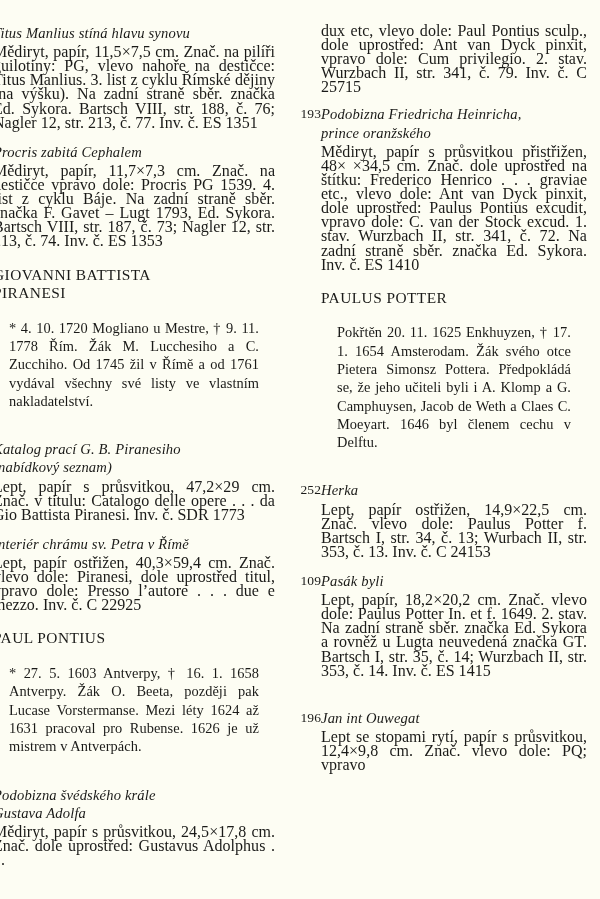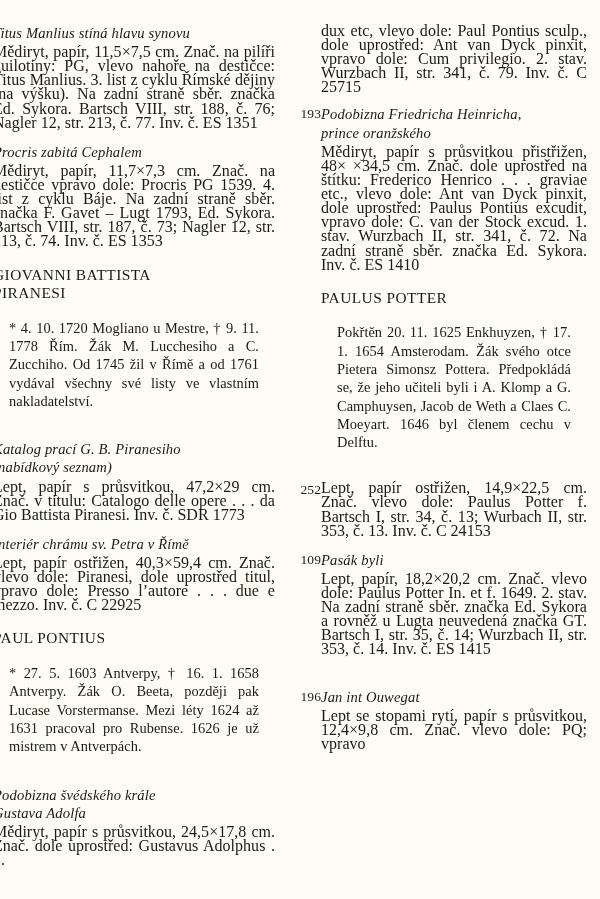--- a/index.html
+++ b/index.html
@@ -216,20 +216,21 @@
             <div>PAULUS POTTER</div>
           </div>
           <p class="bio">Pokřtěn 20. 11. 1625 Enkhuyzen, † 17. 1. 1654 Amsterodam. Žák svého otce Pietera Simonsz Pottera. Předpokládá se, že jeho učiteli byli i A. Klomp a G. Camphuysen, Jacob de Weth a Claes C. Moeyart. 1646 byl členem cechu v Delftu.</p>
         </div>
       </div>
       <div class="sp-after-bio"></div>
 
       <div class="entry">
         <div class="entry-num">252</div>
         <div class="entry-body">
+          <div class="work-title">Herka</div>
           <p class="desc">Lept, papír ostřižen, 14,9×22,5 cm. Znač. vlevo dole: Paulus Potter f. Bartsch I, str. 34, č. 13; Wurbach II, str. 353, č. 13. Inv. č. C 24153</p>
         </div>
       </div>
       <div class="sp-after-desc"></div>
 
       <div class="entry">
         <div class="entry-num">109</div>
         <div class="entry-body">
           <div class="work-title">Pasák byli</div>
           <p class="desc">Lept, papír, 18,2×20,2 cm. Znač. vlevo dole: Paulus Potter In. et f. 1649. 2. stav. Na zadní straně sběr. značka Ed. Sykora a rovněž u Lugta neuvedená značka GT. Bartsch I, str. 35, č. 14; Wurzbach II, str. 353, č. 14. Inv. č. ES 1415</p>

